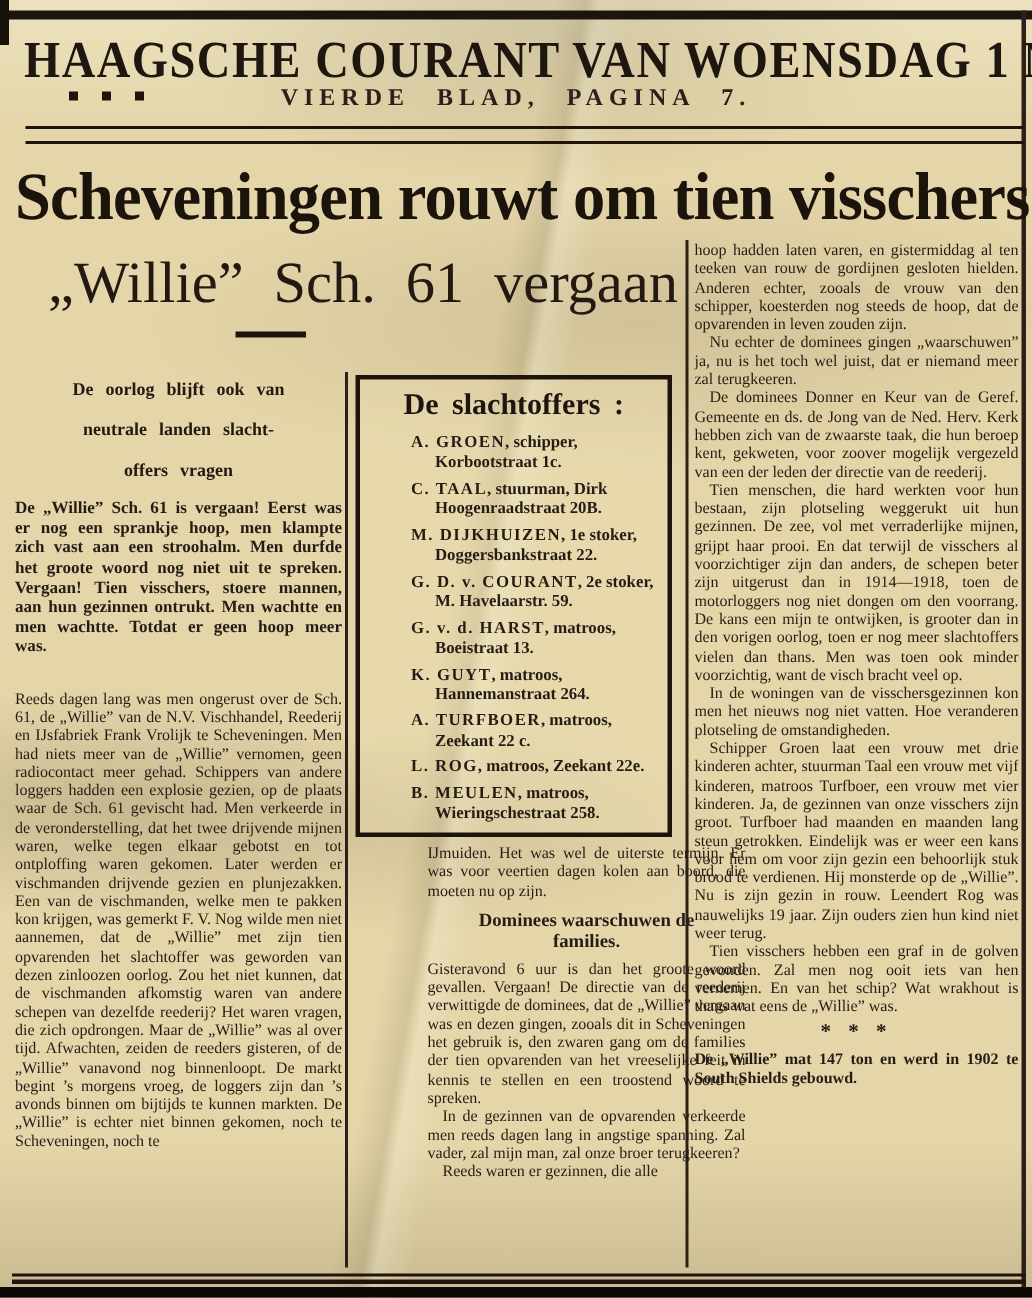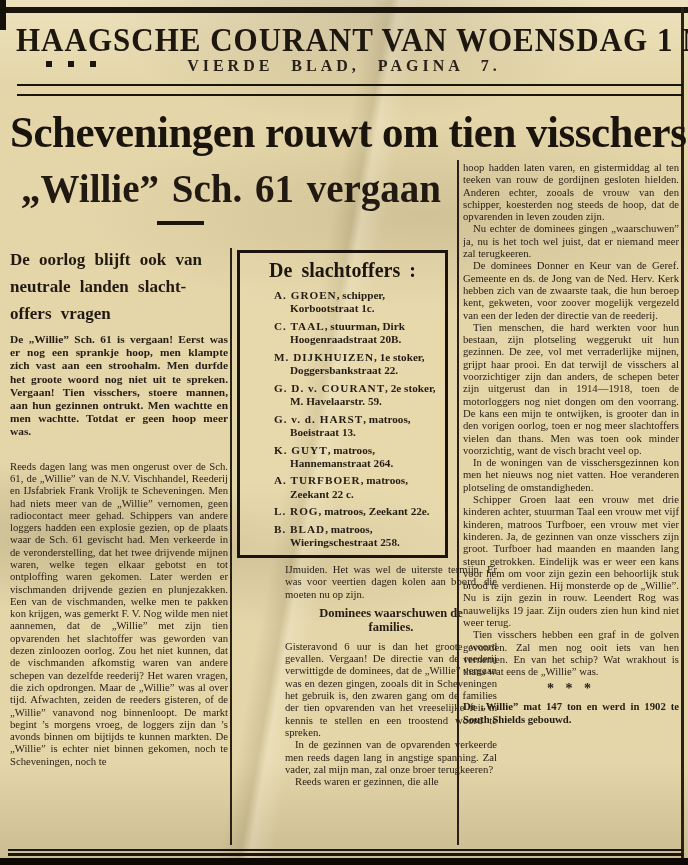--- a/index.html
+++ b/index.html
@@ -35,32 +35,32 @@
   #double-rule{left:17px;top:84px;width:666px;height:8px;
     border-top:2px solid #1c150e;border-bottom:2px solid #1c150e;}
   
   #headline{
     left:10px;top:106px;width:672px;
     font-size:43px;font-weight:bold;letter-spacing:-0.5px;
     text-align:justify;text-align-last:justify;white-space:nowrap;
     color:#1b140d;transform:scaleY(1.05);transform-origin:top left;
   }
   #subheadline{
-    left:21px;top:166px;width:420px;
-    font-size:39px;font-weight:bold;
+    left:32px;top:166px;width:420px;
+    font-size:39px;font-weight:normal;
     text-align:justify;text-align-last:justify;white-space:nowrap;
     color:#221a12;
   }
   #subhead-underline{left:157px;top:221px;width:47px;height:4px;}
   
   #col-rule-left{left:230px;top:248px;width:2px;height:597px;background:#2a2118;}
   #col-rule-right{left:457px;top:160px;width:2px;height:685px;background:#2a2118;}
   
-  #left-heading{left:10px;top:246px;width:218px;text-align:left;
-    font-size:17px;font-weight:bold;line-height:27px;word-spacing:5px;color:#221a12;}
+  #left-heading{left:10px;top:246px;width:218px;text-align:center;
+    font-size:12px;font-weight:bold;line-height:27px;word-spacing:5px;color:#221a12;}
   #left-body{left:10px;top:333px;width:218px;height:514px;overflow:hidden;}
   p.art{margin:0;font-size:10.7px;line-height:12.3px;text-align:justify;}
   p.art + p.art{text-indent:10px;}
   p.lead{margin:0 0 21px 0;font-size:11.4px;line-height:13.2px;font-weight:bold;
     text-align:justify;word-spacing:1.5px;}
   
   #victims-box{left:237px;top:250px;width:211px;height:308px;
     border:3px solid #1c150e;box-sizing:border-box;padding:6px 9px 4px 9px;background:rgba(240,228,185,.25);}
   #victims-title{text-align:center;font-size:20px;font-weight:bold;word-spacing:4px;
     margin:0 0 7px 0;color:#1d1610;}
@@ -123,21 +123,21 @@
     <div id="victims-title">De slachtoffers :</div>
     <div id="victims-list">
         <div class="victim"><span class="v-name">A. GROEN</span>, schipper, Korbootstraat 1c.</div>
         <div class="victim"><span class="v-name">C. TAAL</span>, stuurman, Dirk Hoogenraadstraat 20B.</div>
         <div class="victim"><span class="v-name">M. DIJKHUIZEN</span>, 1e stoker, Doggersbankstraat 22.</div>
         <div class="victim"><span class="v-name">G. D. v. COURANT</span>, 2e stoker, M. Havelaarstr. 59.</div>
         <div class="victim"><span class="v-name">G. v. d. HARST</span>, matroos, Boeistraat 13.</div>
         <div class="victim"><span class="v-name">K. GUYT</span>, matroos, Hannemanstraat 264.</div>
         <div class="victim"><span class="v-name">A. TURFBOER</span>, matroos, Zeekant 22 c.</div>
         <div class="victim"><span class="v-name">L. ROG</span>, matroos, Zeekant 22e.</div>
-        <div class="victim"><span class="v-name">B. BLAD</span>, matroos, Wieringschestraat 258.</div>
+        <div class="victim"><span class="v-name">B. MEULEN</span>, matroos, Wieringschestraat 258.</div>
       </div>
   </div>
 
   <div class="abs" id="middle-body">
     <p class="art">IJmuiden. Het was wel de uiterste termijn. Er was voor veertien dagen kolen aan boord, die moeten nu op zijn.</p>
     <div id="middle-subhead">Dominees waarschuwen de families.</div>
     <p class="art">Gisteravond 6 uur is dan het groote woord gevallen. Vergaan! De directie van de reederij verwittigde de dominees, dat de „Willie” vergaan was en dezen gingen, zooals dit in Scheveningen het gebruik is, den zwaren gang om de families der tien opvarenden van het vreeselijke feit in kennis te stellen en een troostend woord te spreken.</p>
     <p class="art">In de gezinnen van de opvarenden verkeerde men reeds dagen lang in angstige spanning. Zal vader, zal mijn man, zal onze broer terugkeeren?</p>
     <p class="art">Reeds waren er gezinnen, die alle</p>
   </div>

